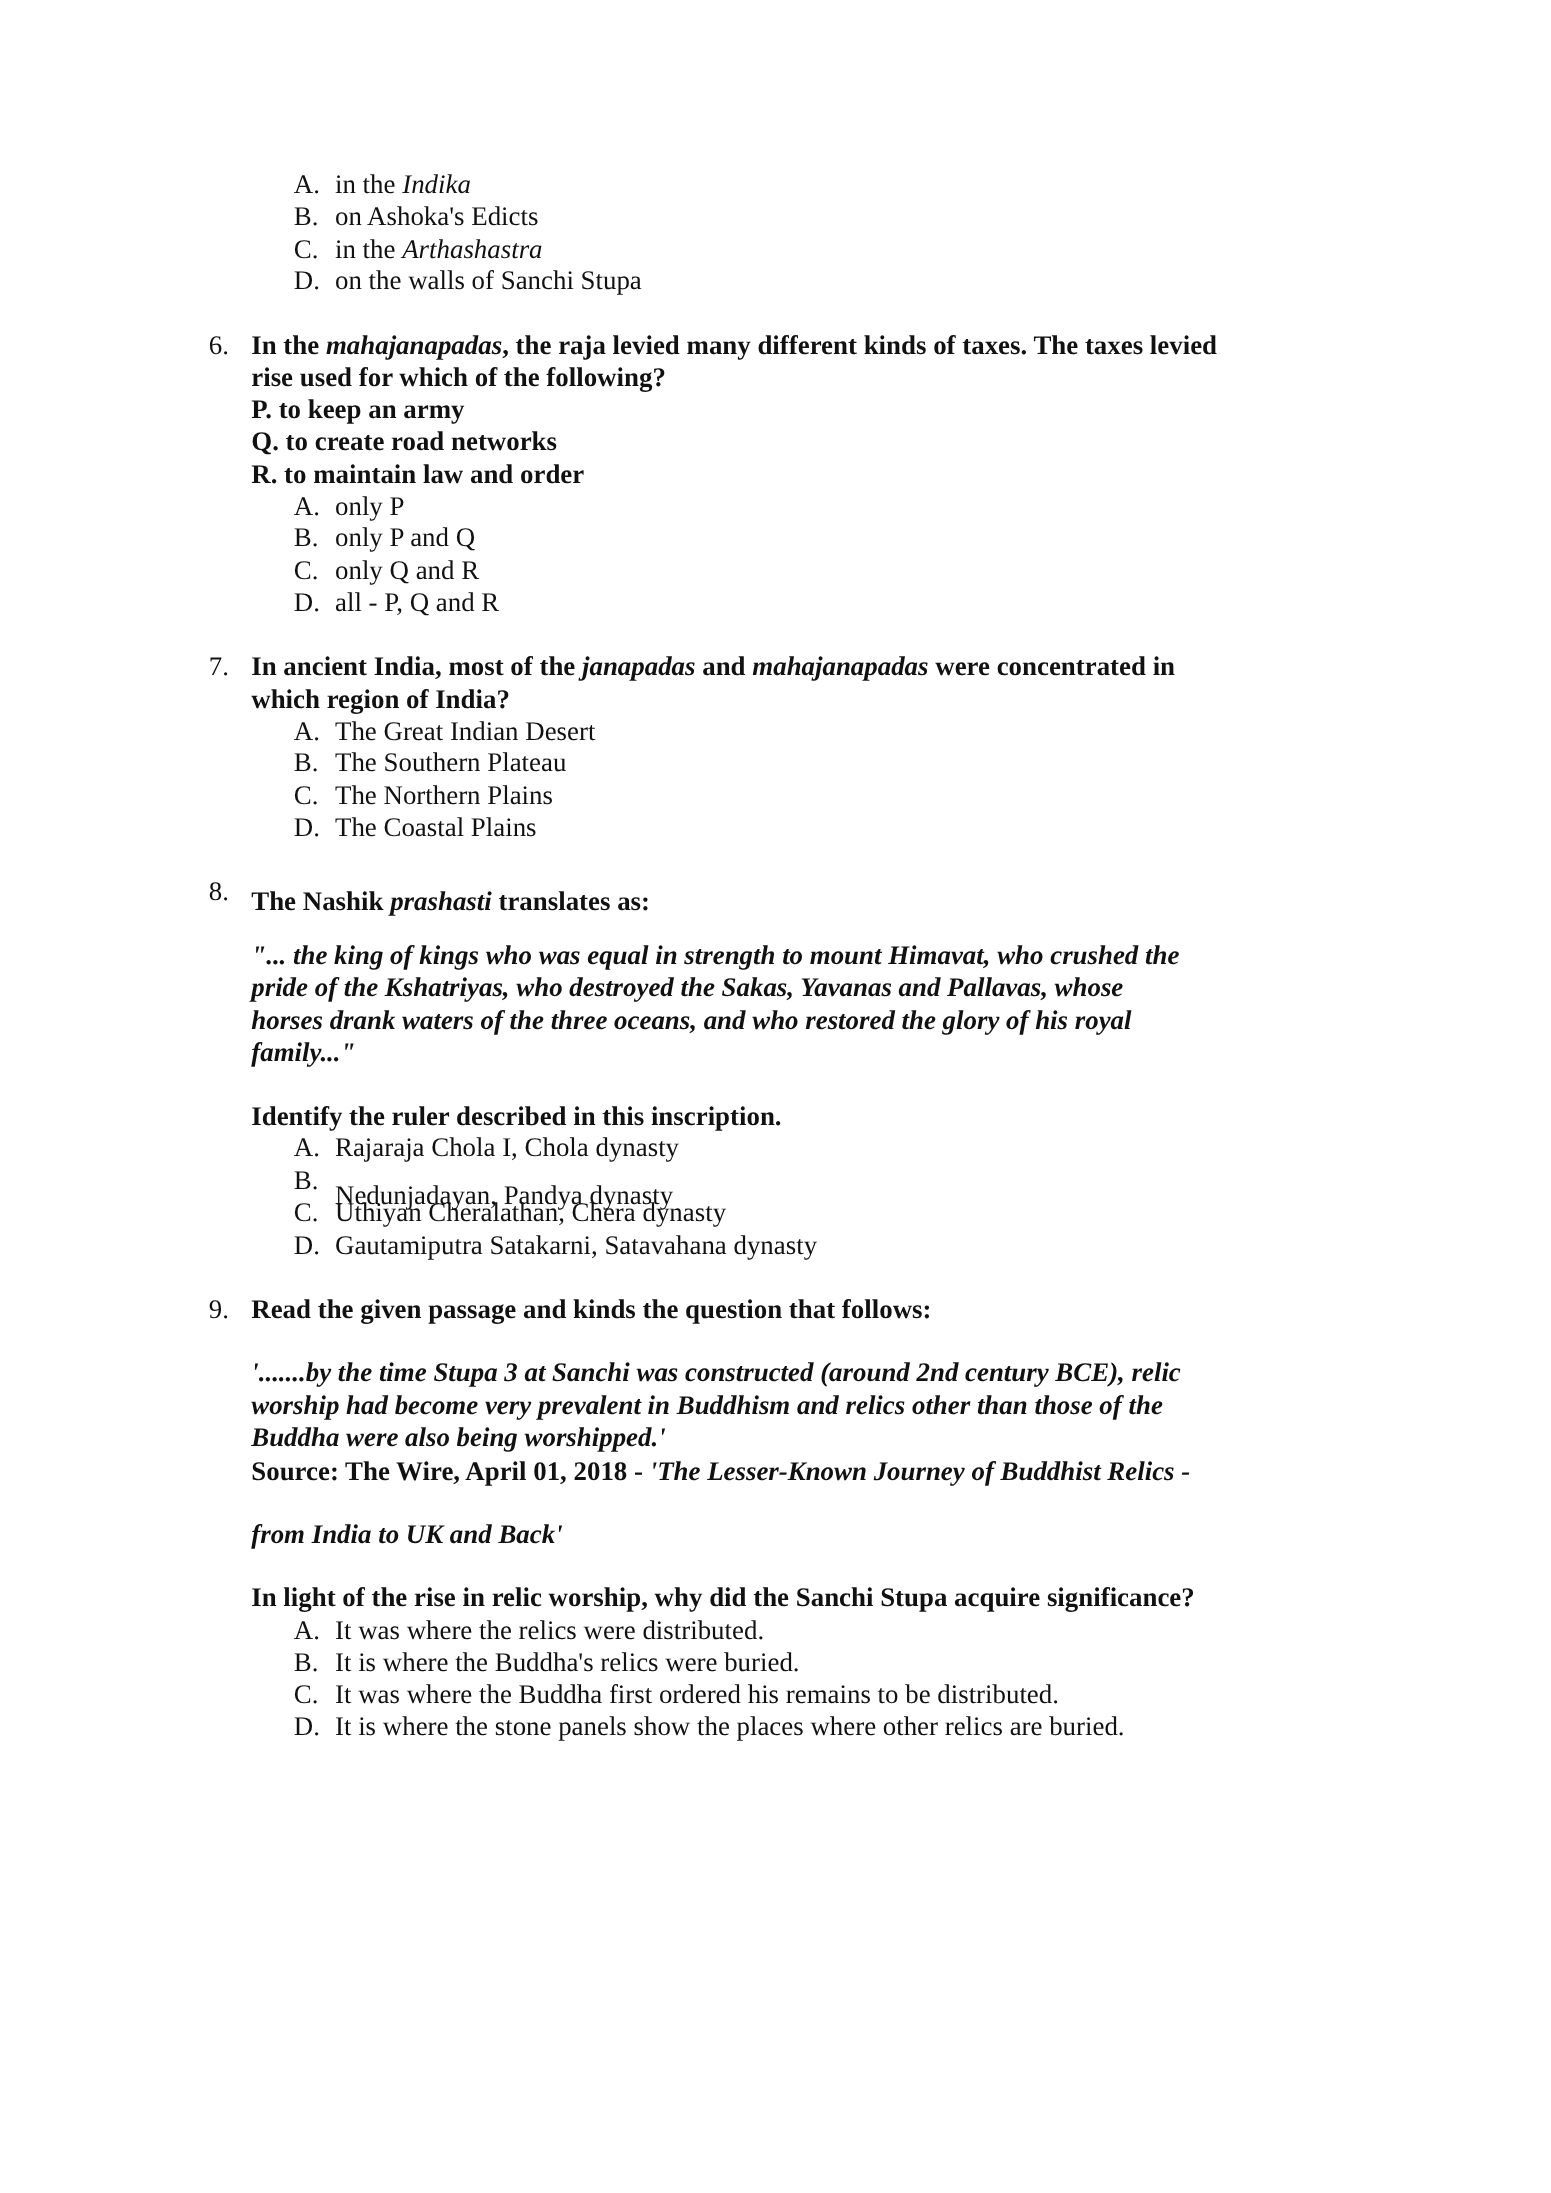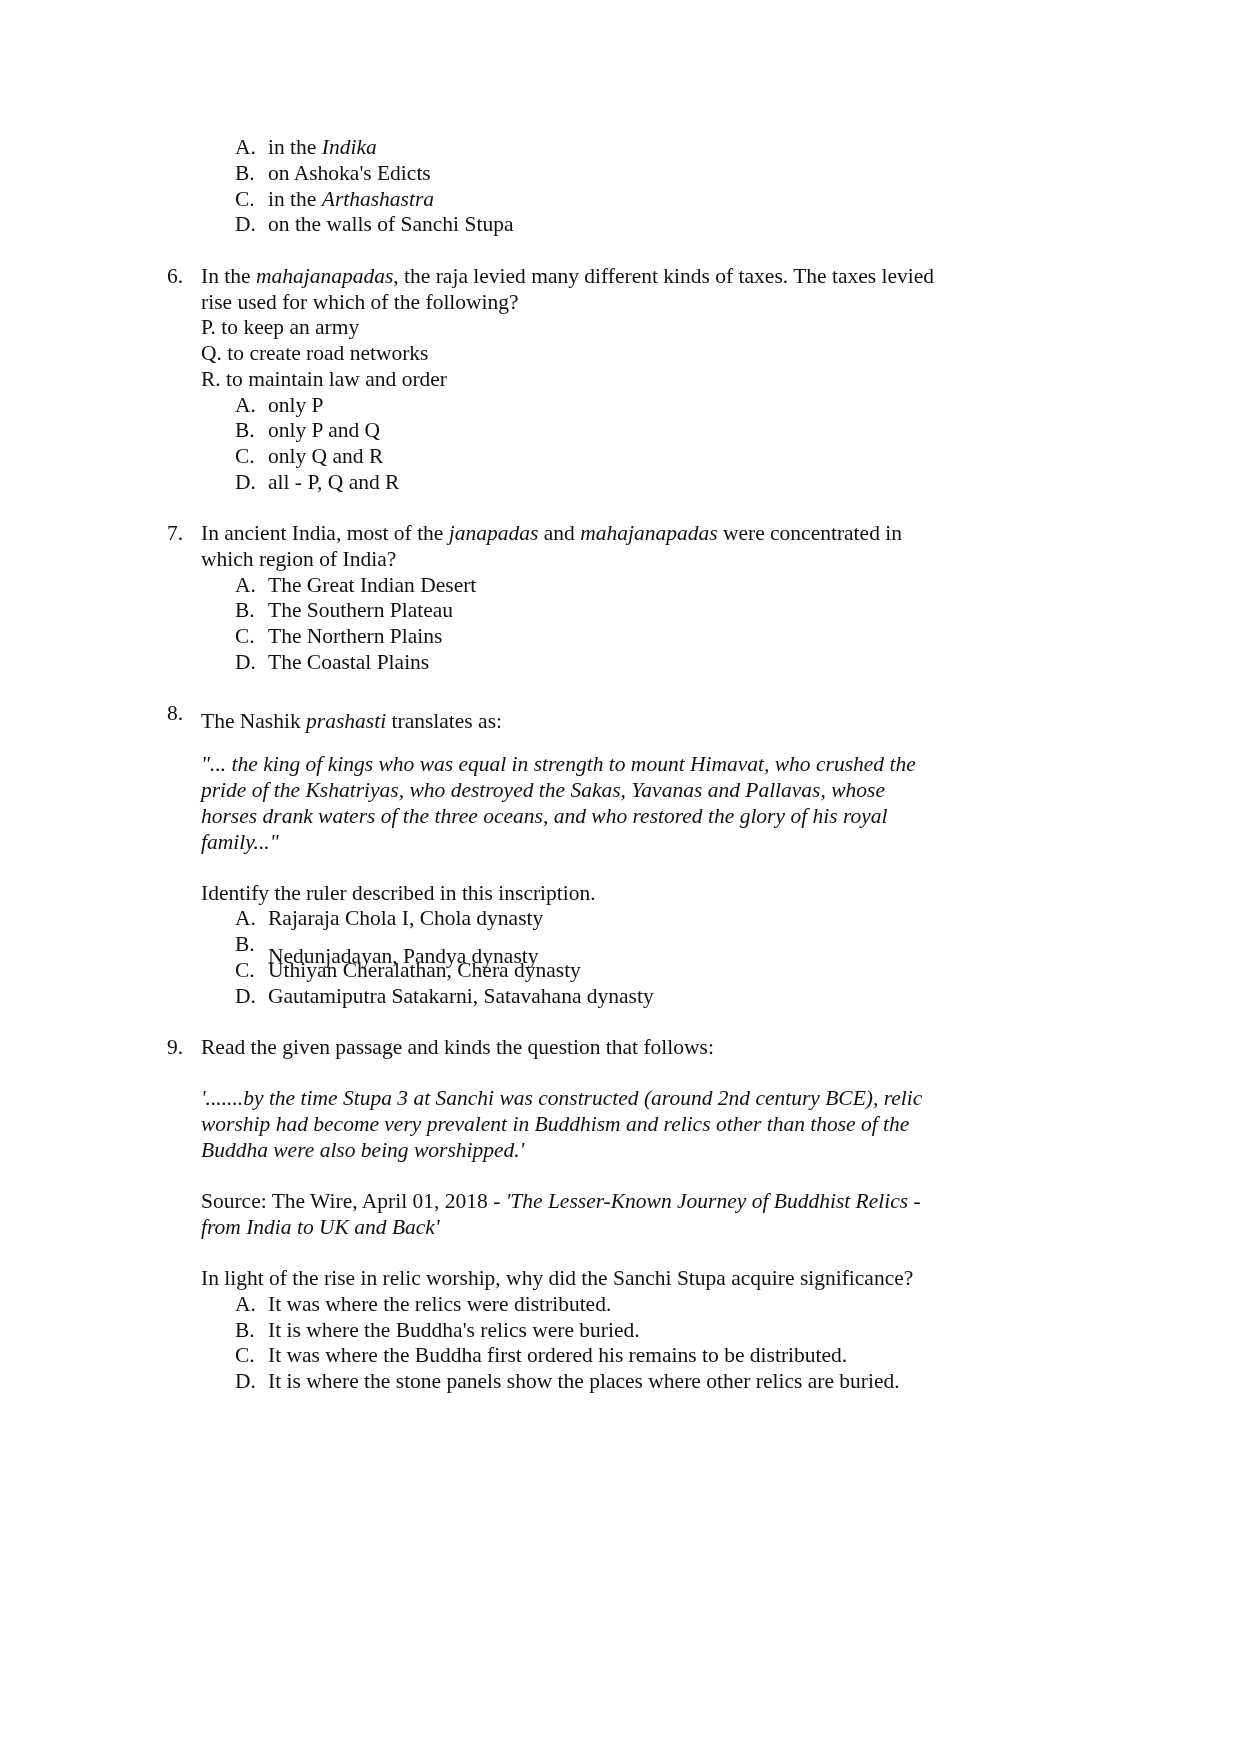--- a/index.html
+++ b/index.html
@@ -1,18 +1,18 @@
 <!DOCTYPE html>
 <html><head>
 <meta charset="utf-8">
 <style>
   html, body { margin: 0; padding: 0; background: #ffffff; }
   body { width: 1241px; height: 1754px; position: relative; overflow: hidden;
          font-family: "Liberation Serif", "DejaVu Serif", serif; color: #111111; }
-  .line { position: absolute; font-size: 21.5px; line-height: 26px; white-space: nowrap; }
+  .line { position: absolute; font-size: 21.5px; line-height: 26px; white-space: nowrap; font-weight: bold; }
   .num { position: absolute; font-size: 21.5px; line-height: 26px; }
   .opt-letter { position: absolute; font-size: 21.5px; line-height: 26px; }
   .opt-text { position: absolute; font-size: 21.5px; line-height: 26px; white-space: nowrap; }
   i { font-style: italic; }
 </style>
 </head>
 <body>
 
 <div>
   <span class="opt-letter" style="left:235px; top:134px;">A.</span>
@@ -83,21 +83,21 @@
 </div>
 
 <div>
   <span class="num" style="left:167px; top:1034px;">9.</span>
   <span class="line" style="left:201px; top:1034px;">Read the given passage and kinds the question that follows:</span>
 
   <i class="line" style="left:201px; top:1085px;">'.......by the time Stupa 3 at Sanchi was constructed (around 2nd century BCE), relic</i>
   <i class="line" style="left:201px; top:1111px;">worship had become very prevalent in Buddhism and relics other than those of the</i>
   <i class="line" style="left:201px; top:1137px;">Buddha were also being worshipped.'</i>
 
-  <span class="line" style="left:201px; top:1188px;"><span>Source: The Wire, April 01, 2018 - </span><i>'The Lesser-Known Journey of Buddhist Relics -</i></span>
+  <span class="line" style="left:201px; top:1164px;"><span>Source: The Wire, April 01, 2018 - </span><i>'The Lesser-Known Journey of Buddhist Relics -</i></span>
   <i class="line" style="left:201px; top:1214px;">from India to UK and Back'</i>
 
   <span class="line" style="left:201px; top:1265px;">In light of the rise in relic worship, why did the Sanchi Stupa acquire significance?</span>
 
   <span class="opt-letter" style="left:235px; top:1291px;">A.</span>
   <span class="opt-text" style="left:268px; top:1291px;">It was where the relics were distributed.</span>
   <span class="opt-letter" style="left:235px; top:1317px;">B.</span>
   <span class="opt-text" style="left:268px; top:1317px;">It is where the Buddha's relics were buried.</span>
   <span class="opt-letter" style="left:235px; top:1342px;">C.</span>
   <span class="opt-text" style="left:268px; top:1342px;">It was where the Buddha first ordered his remains to be distributed.</span>

